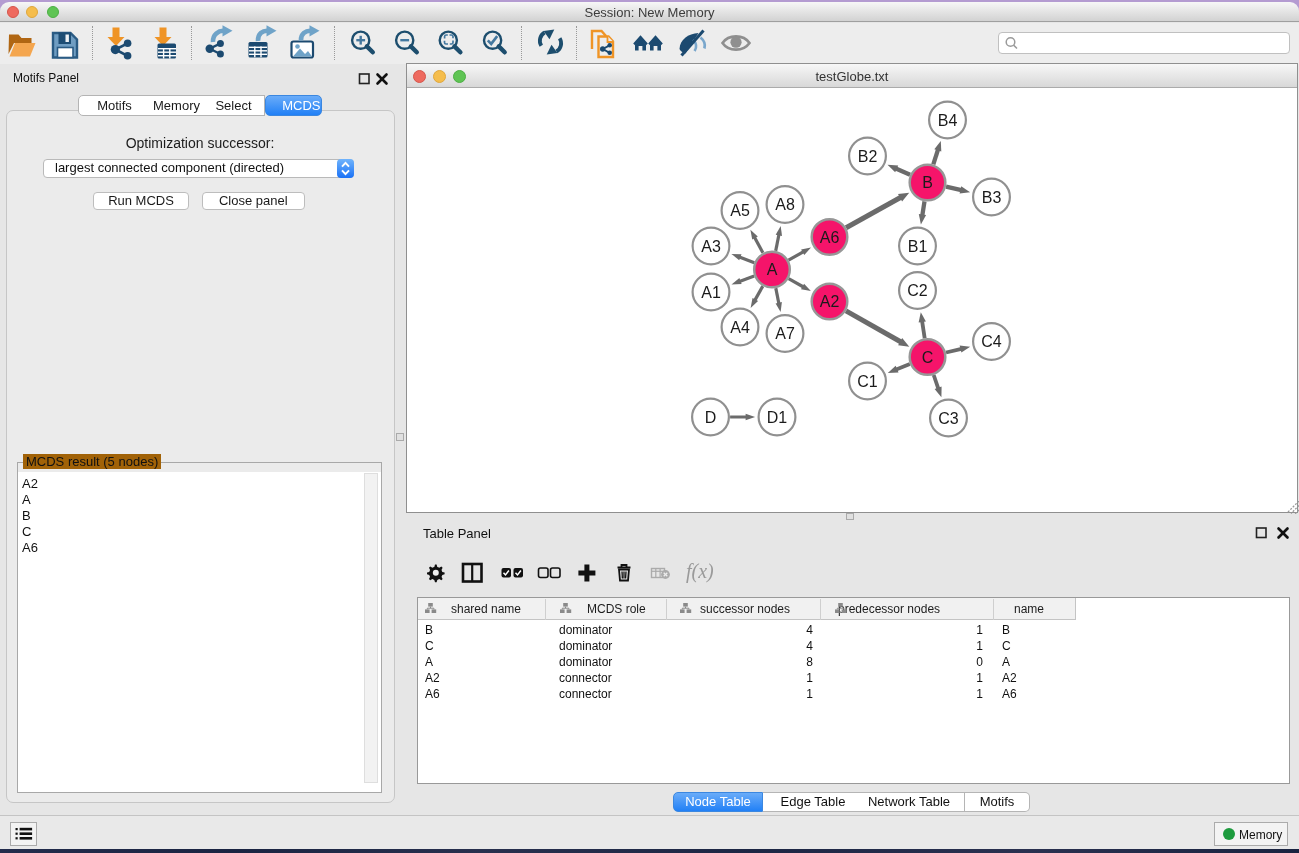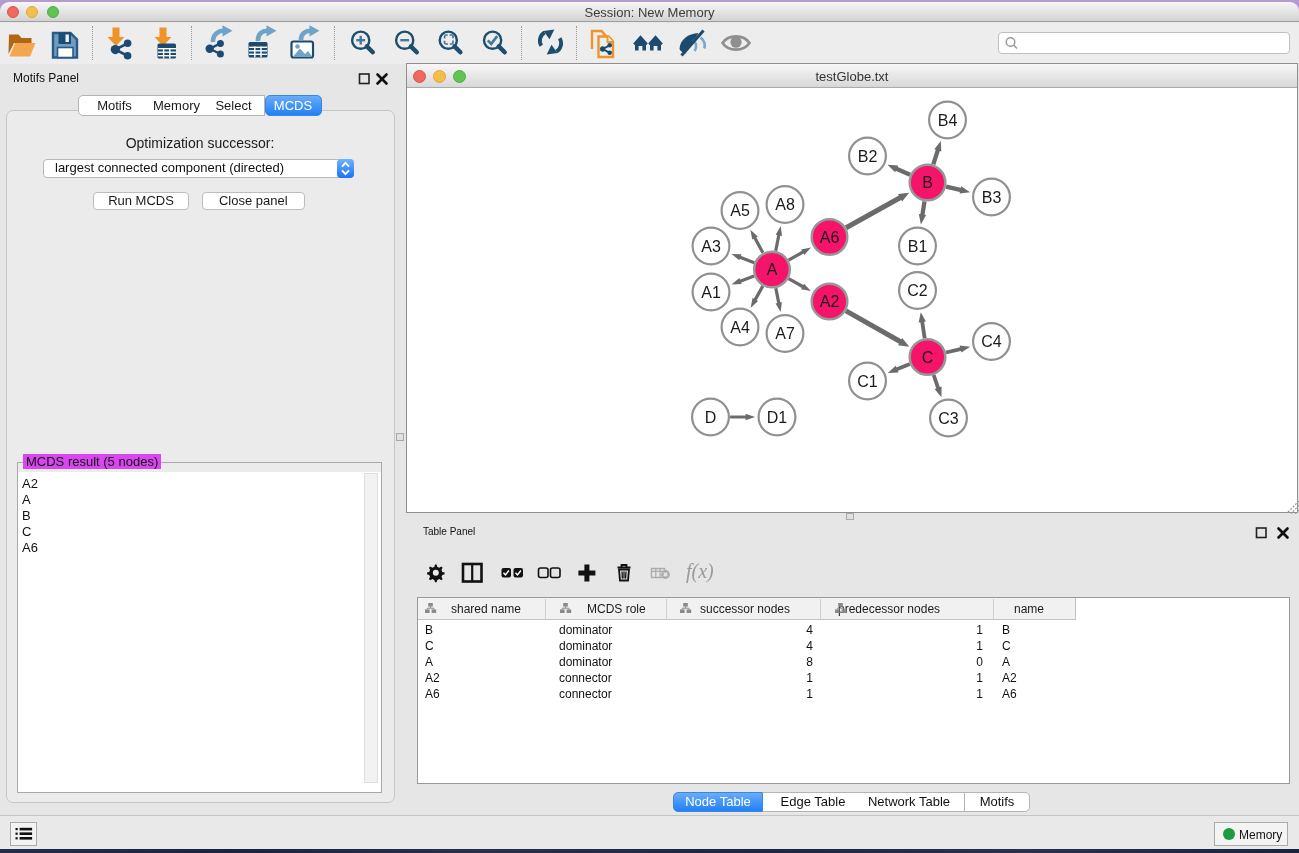--- a/index.html
+++ b/index.html
@@ -9,37 +9,37 @@
 #purpletop { position:absolute; left:0; top:0; width:1299px; height:12px; background:#b49bd1; }
 #titlebar { position:absolute; left:0; top:2px; width:1299px; height:20px; background:linear-gradient(#f7f7f7,#d2d2d2); border-bottom:1px solid #9f9f9f; border-radius:9px 9px 0 0; }
 #toolbar { position:absolute; left:0; top:23px; width:1299px; height:41px; background:#ededed; }
 .tl { position:absolute; width:12px; height:12px; border-radius:50%; }
 #apptitle { position:absolute; top:5px; left:0; width:1299px; text-align:center; font-size:13px; color:#3c3c3c; }
 .sep { position:absolute; height:34px; top:26px; width:0; border-left:1px dotted #999; }
 #searchbox { position:absolute; left:998px; top:32px; width:292px; height:22px; background:#fff; border:1px solid #c0c0c0; border-radius:4px; }
 #cpanel-head { position:absolute; left:13px; top:71px; font-size:12px; color:#111; }
 #cp-box { position:absolute; left:6px; top:110px; width:389px; height:693px; background:#ebebeb; border:1px solid #c6c6c6; border-radius:7px; }
 .cptab { position:absolute; top:95px; height:21px; background:#fff; border:1px solid #b4b4b4; font-size:13px; color:#1a1a1a; text-align:center; line-height:19px; }
-#tab-mcds { background:linear-gradient(#6aacf9,#2180f6); color:#fff; border:1px solid #3b87e0; border-radius:5px; }
+#tab-mcds { background:linear-gradient(#6aacf9,#2180f6); color:#fff; border:1px solid #3b87e0; border-radius:5px;text-align:right; }
 #optlabel { position:absolute; left:0; top:135px; width:400px; text-align:center; font-size:14px; color:#1c1c1c; }
 #dropdown { position:absolute; left:43px; top:159px; width:311px; height:19px; background:#fff; border:1px solid #b9b9b9; border-radius:4px; font-size:13px; color:#111; line-height:16px; padding-left:11px; }
 #dropstep { position:absolute; right:-1px; top:-1px; width:17px; height:19px; border-radius:4px; background:linear-gradient(#70b4fc,#1a71f6); }
 .btn { position:absolute; top:192px; height:18px; background:#fff; border:1px solid #bdbdbd; border-radius:4px; font-size:13px; color:#1a1a1a; text-align:center; line-height:16px; }
 #fieldset { position:absolute; left:17px; top:462px; width:365px; height:331px; border:1px solid #a8a8a8; background:#fff; }
 #fieldtop { position:absolute; left:0; top:0; width:363px; height:9px; background:#ebebeb; }
-#fieldlegend { position:absolute; left:5px; top:-9px; background:#d946ef; font-size:13px; color:#111; padding:0 3px; }
+#fieldlegend { position:absolute; left:5px; top:-9px; background:#a16207; font-size:13px; color:#111; padding:0 3px; }
 .lst { position:absolute; left:4px; font-size:13px; color:#111; }
 #vtrack { position:absolute; right:3px; top:10px; width:14px; height:310px; background:#f2f2f2; border:1px solid #dedede; }
 #vsplit { position:absolute; left:396px; top:433px; width:8px; height:8px; background:#e0e0e0; border:1px solid #aaa; }
 #hsplit { position:absolute; left:846px; top:513px; width:8px; height:7px; background:#e0e0e0; border:1px solid #aaa; }
 #nwin { position:absolute; left:406px; top:63px; width:892px; height:450px; background:#fff; border:1px solid #8f8f8f; }
 #ntitle { position:absolute; left:0; top:0; width:890px; height:24px; background:linear-gradient(#f7f7f7,#d8d8d8); border-bottom:1px solid #ababab; }
 .tl2 { position:absolute; top:6px; width:13px; height:13px; border-radius:50%; }
 #ntext { position:absolute; left:0; top:5px; width:890px; text-align:center; font-size:13px; color:#333; }
-#tpanel-head { position:absolute; left:423px; top:526px; font-size:10px; color:#111; }
+#tpanel-head { position:absolute; left:423px; top:526px; font-size:13px; color:#111; }
 #tbox { position:absolute; left:417px; top:597px; width:873px; height:187px; background:#fff; border:1px solid #999; }
 #thead { position:absolute; left:0; top:0; width:658px; height:22px; background:#f1f1f1; border-bottom:1px solid #c4c4c4; border-right:1px solid #c4c4c4; }
 .thsep { position:absolute; top:1px; height:21px; width:0; border-left:1px solid #cfcfcf; }
 .thlbl { position:absolute; top:4px; font-size:12px; color:#1c1c1c; }
 .tcell { position:absolute; font-size:12px; color:#111; }
 .num { text-align:right; }
 .btab { position:absolute; top:792px; height:20px; background:#fff; border:1px solid #b5b5b5; font-size:13px; color:#111; text-align:center; line-height:18px; }
 #btab-node { background:linear-gradient(#6aacf9,#2180f6); color:#fff; border:1px solid #3b87e0; }
 #statusbar { position:absolute; left:0; top:815px; width:1299px; height:34px; background:#e9e9e9; border-top:1px solid #c4c4c4; }
 #hambtn { position:absolute; left:10px; top:822px; width:27px; height:24px; background:#f3f3f3; border:1px solid #ababab; }

